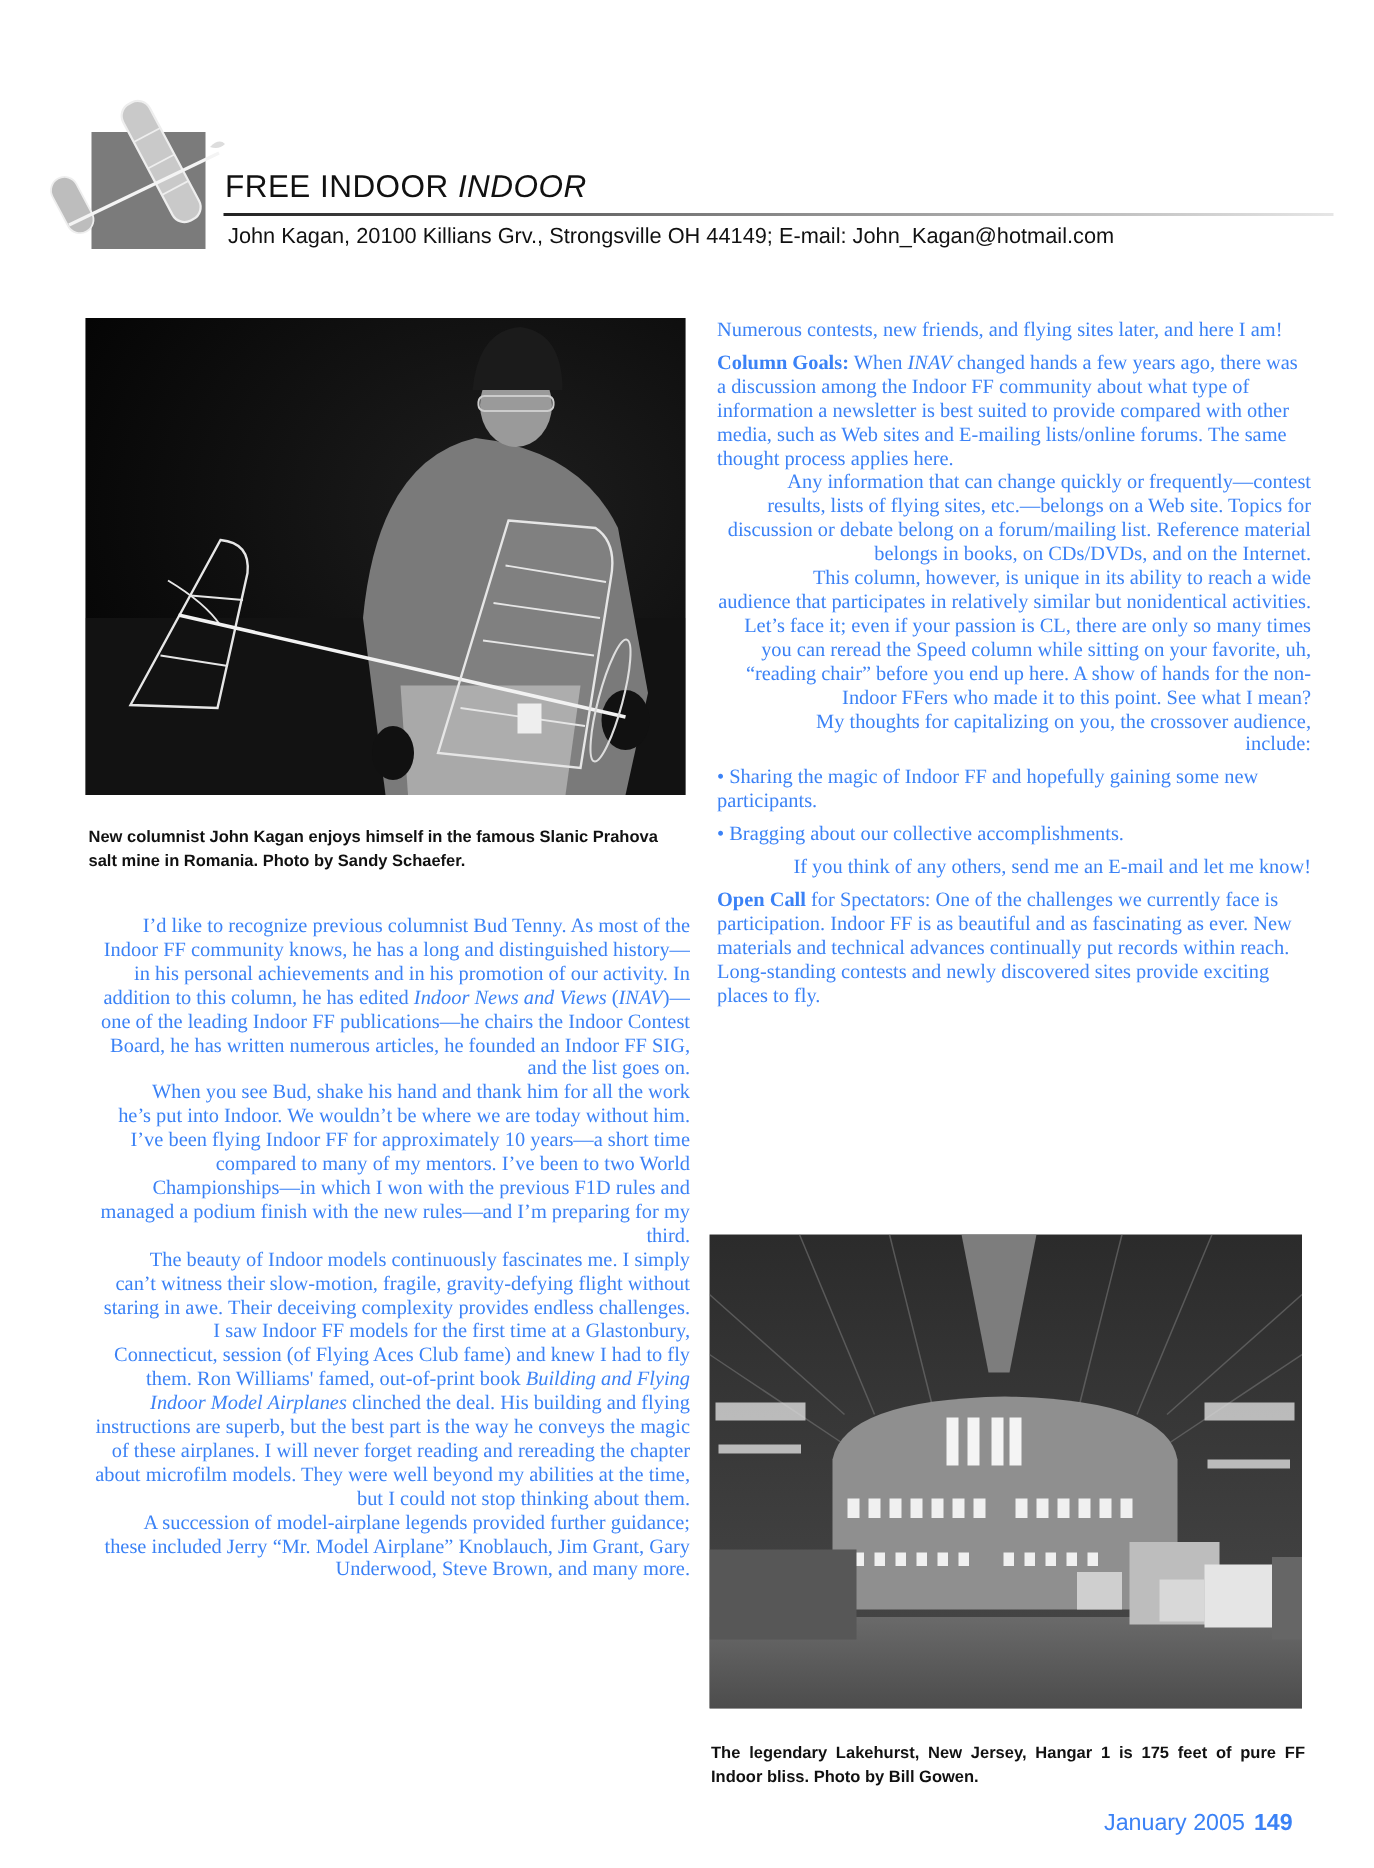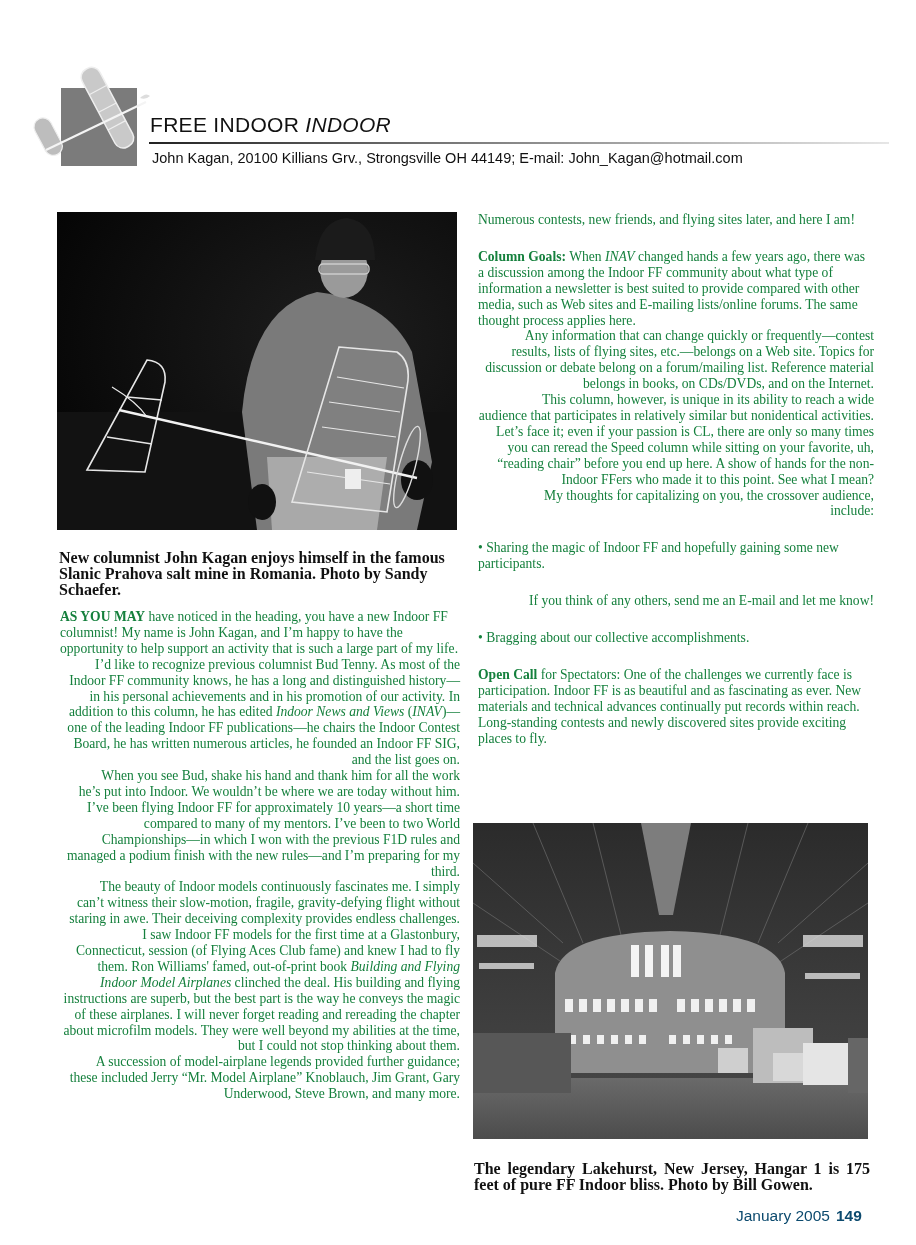--- a/index.html
+++ b/index.html
@@ -12,35 +12,35 @@
   .header-title .ital { font-style: italic; }
   .header-rule { position: absolute; left: 149px; top: 142px; width: 740px; height: 2px; background: linear-gradient(to right, #222 0%, #777 40%, #e6e6e6 100%); }
   .header-contact { position: absolute; left: 152px; top: 150px; font-family: "Liberation Sans", sans-serif; font-size: 14.5px; color: #111; white-space: nowrap; text-align: right; }
 
   
   .photo { position: absolute; overflow: hidden; }
   .photo-1 { left: 57px; top: 212px; width: 400px; height: 318px; background: #0b0b0b; }
   .photo-2 { left: 473px; top: 823px; width: 395px; height: 316px; background: #555; }
 
   
-  .caption { position: absolute; font-family: Liberation Serif, serif; font-weight: bold; font-size: 16px; line-height: 16px; color: #111; }
+  .caption { position: absolute; font-family: Liberation Sans, sans-serif; font-weight: bold; font-size: 11px; line-height: 16px; color: #111; }
   .caption-1 { left: 59px; top: 550px; width: 400px; }
   .caption-2 { left: 474px; top: 1161px; width: 396px; text-align: justify; text-align-last: left; }
 
   
-  .col { position: absolute; font-size: 13.6px; line-height: 15.9px; color: #15803d; }
+  .col { position: absolute; font-size: 13.6px; line-height: 15.9px; color: #3b82f6; }
   .col p { margin: 0; }
   .col .ind { text-indent: 22px; text-align: right; }
-  .col .gap { margin-top: 21px; }
+  .col .gap { margin-top: 6px; }
   .col-left { left: 60px; top: 609px; width: 400px; }
   .col-right { left: 478px; top: 212px; width: 396px; }
   .b { font-weight: bold; }
   .i { font-style: italic; }
 
-  .footer { position: absolute; left: 736px; top: 1207px; font-family: "Liberation Sans", sans-serif; font-size: 15.5px; color: #0c4a6e; white-space: nowrap; text-align: right; }
+  .footer { position: absolute; left: 736px; top: 1207px; font-family: "Liberation Sans", sans-serif; font-size: 15.5px; color: #3b82f6; white-space: nowrap; text-align: right; }
   .footer .pg { font-weight: bold; margin-left: 6px; }
 </style>
 </head>
 <body>
 
 <div>
   <div class="logo-square"></div>
   <svg class="logo-plane" viewBox="0 0 130 110">
 
     <g transform="rotate(-28 80 55)">
@@ -98,38 +98,37 @@
     <line x1="265" y1="215" x2="339" y2="225" stroke="#e6e6e6" stroke-width="1.2"></line>
     <line x1="250" y1="260" x2="333" y2="272" stroke="#e6e6e6" stroke-width="1.2"></line>
 
     <ellipse cx="350" cy="255" rx="8" ry="42" transform="rotate(15 350 255)" fill="none" stroke="#ddd" stroke-width="1.4"></ellipse>
     <rect x="288" y="257" width="16" height="20" fill="#eee"></rect>
   </svg>
 </div>
 <div class="caption caption-1">New columnist John Kagan enjoys himself in the famous Slanic Prahova salt mine in Romania. Photo by Sandy Schaefer.</div>
 
 <div class="col col-left">
-  <p><span class="b">AS YOU MAY</span><span> have noticed in the heading, you have a new Indoor FF columnist! My name is John Kagan, and I’m happy to have the opportunity to help support an activity that is such a large part of my life.</span></p>
   <p class="ind"><span>I’d like to recognize previous columnist Bud Tenny. As most of the Indoor FF community knows, he has a long and distinguished history—in his personal achievements and in his promotion of our activity. In addition to this column, he has edited </span><span class="i">Indoor News and Views</span><span> (</span><span class="i">INAV</span><span>)—one of the leading Indoor FF publications—he chairs the Indoor Contest Board, he has written numerous articles, he founded an Indoor FF SIG, and the list goes on.</span></p>
   <p class="ind">When you see Bud, shake his hand and thank him for all the work he’s put into Indoor. We wouldn’t be where we are today without him.</p>
   <p class="ind">I’ve been flying Indoor FF for approximately 10 years—a short time compared to many of my mentors. I’ve been to two World Championships—in which I won with the previous F1D rules and managed a podium finish with the new rules—and I’m preparing for my third.</p>
   <p class="ind">The beauty of Indoor models continuously fascinates me. I simply can’t witness their slow-motion, fragile, gravity-defying flight without staring in awe. Their deceiving complexity provides endless challenges.</p>
   <p class="ind"><span>I saw Indoor FF models for the first time at a Glastonbury, Connecticut, session (of Flying Aces Club fame) and knew I had to fly them. Ron Williams' famed, out-of-print book </span><span class="i">Building and Flying Indoor Model Airplanes</span><span> clinched the deal. His building and flying instructions are superb, but the best part is the way he conveys the magic of these airplanes. I will never forget reading and rereading the chapter about microfilm models. They were well beyond my abilities at the time, but I could not stop thinking about them.</span></p>
   <p class="ind">A succession of model-airplane legends provided further guidance; these included Jerry “Mr. Model Airplane” Knoblauch, Jim Grant, Gary Underwood, Steve Brown, and many more.</p>
 </div>
 
 <div class="col col-right">
   <p>Numerous contests, new friends, and flying sites later, and here I am!</p>
   <p class="gap"><span class="b">Column Goals:</span><span> When </span><span class="i">INAV</span><span> changed hands a few years ago, there was a discussion among the Indoor FF community about what type of information a newsletter is best suited to provide compared with other media, such as Web sites and E-mailing lists/online forums. The same thought process applies here.</span></p>
   <p class="ind">Any information that can change quickly or frequently—contest results, lists of flying sites, etc.—belongs on a Web site. Topics for discussion or debate belong on a forum/mailing list. Reference material belongs in books, on CDs/DVDs, and on the Internet.</p>
   <p class="ind">This column, however, is unique in its ability to reach a wide audience that participates in relatively similar but nonidentical activities. Let’s face it; even if your passion is CL, there are only so many times you can reread the Speed column while sitting on your favorite, uh, “reading chair” before you end up here. A show of hands for the non-Indoor FFers who made it to this point. See what I mean?</p>
   <p class="ind">My thoughts for capitalizing on you, the crossover audience, include:</p>
   <p class="gap">• Sharing the magic of Indoor FF and hopefully gaining some new participants.</p>
+  <p class="gap">• Bragging about our collective accomplishments.</p>
   <p class="gap ind">If you think of any others, send me an E-mail and let me know!</p>
-  <p class="gap">• Bragging about our collective accomplishments.</p>
   <p class="gap"><span class="b">Open Call</span><span> for Spectators: One of the challenges we currently face is participation. Indoor FF is as beautiful and as fascinating as ever. New materials and technical advances continually put records within reach. Long-standing contests and newly discovered sites provide exciting places to fly.</span></p>
 </div>
 
 <div class="photo photo-2">
   <svg width="395" height="316" viewBox="0 0 395 316">
     <defs>
       <linearGradient id="roof" x1="0" y1="0" x2="0" y2="1">
         <stop offset="0" stop-color="#2b2b2b"></stop>
         <stop offset="1" stop-color="#4a4a4a"></stop>
       </linearGradient>

